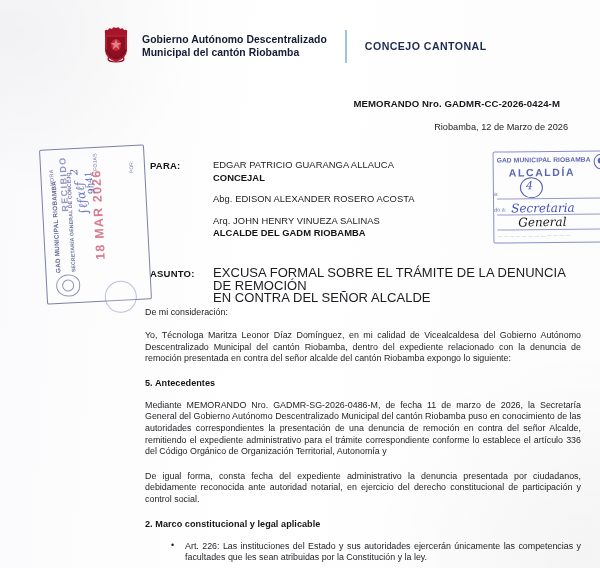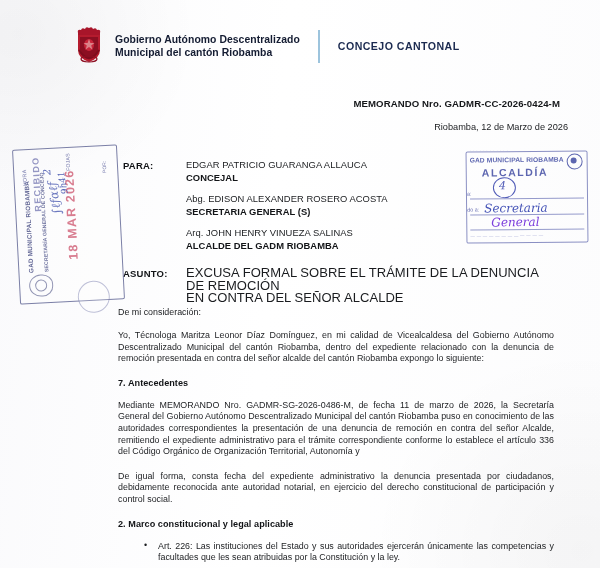--- a/index.html
+++ b/index.html
@@ -13,20 +13,21 @@
     font-family: "Liberation Sans", sans-serif;
     overflow: hidden;
     position: relative;
   }
 
   .page {
     position: absolute;
     inset: 0;
     background: #fdfdfd;
     overflow: hidden;
+    padding-left: 27px;
   }
 
   
   .page::before {
     content: "";
     position: absolute;
     inset: 0;
     background:
       radial-gradient(ellipse at 3% 6%, rgba(0,0,0,0.035) 0%, rgba(0,0,0,0) 22%),
       radial-gradient(ellipse at 97% 97%, rgba(0,0,0,0.03) 0%, rgba(0,0,0,0) 26%),
@@ -460,21 +461,21 @@
     color: #2f3fae;
     font-family: "DejaVu Serif", serif;
     font-style: italic;
     white-space: nowrap;
   }
   .sr-hand2 {
     position: absolute;
     left: 25px;
     top: 64px;
     font-size: 12px;
-    color: #6d28d9;
+    color: #000000;
     font-family: "DejaVu Serif", serif;
     font-style: italic;
     white-space: nowrap;
   }
   .sr-foot {
     position: absolute;
     left: 4px;
     top: 82px;
     font-size: 4.4px;
     color: #8a90c6;
@@ -521,38 +522,37 @@
     <div class="memo-place">Riobamba, 12 de Marzo de 2026</div>
 
     <div class="para-label">PARA:</div>
     <div class="para-list">
       <div class="recipient">
         <div class="r-name">EDGAR PATRICIO GUARANGA ALLAUCA</div>
         <div class="r-role">CONCEJAL</div>
       </div>
       <div class="recipient">
         <div class="r-name">Abg. EDISON ALEXANDER ROSERO ACOSTA</div>
-        <div class="r-role">SECRETARIA GENERAL (S)</div>
       </div>
       <div class="recipient">
         <div class="r-name">Arq. JOHN HENRY VINUEZA SALINAS</div>
         <div class="r-role">ALCALDE DEL GADM RIOBAMBA</div>
       </div>
     </div>
 
     <div class="asunto-label">ASUNTO:</div>
     <div class="asunto-text">
       <div>EXCUSA FORMAL SOBRE EL TRÁMITE DE LA DENUNCIA DE REMOCIÓN</div>
       <div>EN CONTRA DEL SEÑOR ALCALDE</div>
     </div>
 
     <div class="body-wrap">
       <div class="salutation">De mi consideración:</div>
       <p class="just">Yo, Técnologa Maritza Leonor Díaz Domínguez, en mi calidad de Vicealcaldesa del Gobierno Autónomo Descentralizado Municipal del cantón Riobamba, dentro del expediente relacionado con la denuncia de remoción presentada en contra del señor alcalde del cantón Riobamba expongo lo siguiente:</p>
-      <h3 class="sec">7. Antecedentes</h3>
+      <h3 class="sec">5. Antecedentes</h3>
       <p class="just">Mediante MEMORANDO Nro. GADMR-SG-2026-0486-M, de fecha 11 de marzo de 2026, la Secretaría General del Gobierno Autónomo Descentralizado Municipal del cantón Riobamba puso en conocimiento de las autoridades correspondientes la presentación de una denuncia de remoción en contra del señor Alcalde, remitiendo el expediente administrativo para el trámite correspondiente conforme lo establece el artículo 336 del Código Orgánico de Organización Territorial, Autonomía y</p>
       <p class="just">De igual forma, consta fecha del expediente administrativo la denuncia presentada por ciudadanos, debidamente reconocida ante autoridad notarial, en ejercicio del derecho constitucional de participación y control social.</p>
       <h3 class="sec">2. Marco constitucional y legal aplicable</h3>
       <ul class="arts">
         <li>Art. 226: Las instituciones del Estado y sus autoridades ejercerán únicamente las competencias y facultades que les sean atribuidas por la Constitución y la ley.</li>
       </ul>
     </div>
 
     <div class="stamp-left">
       <div class="sl-box"></div>

